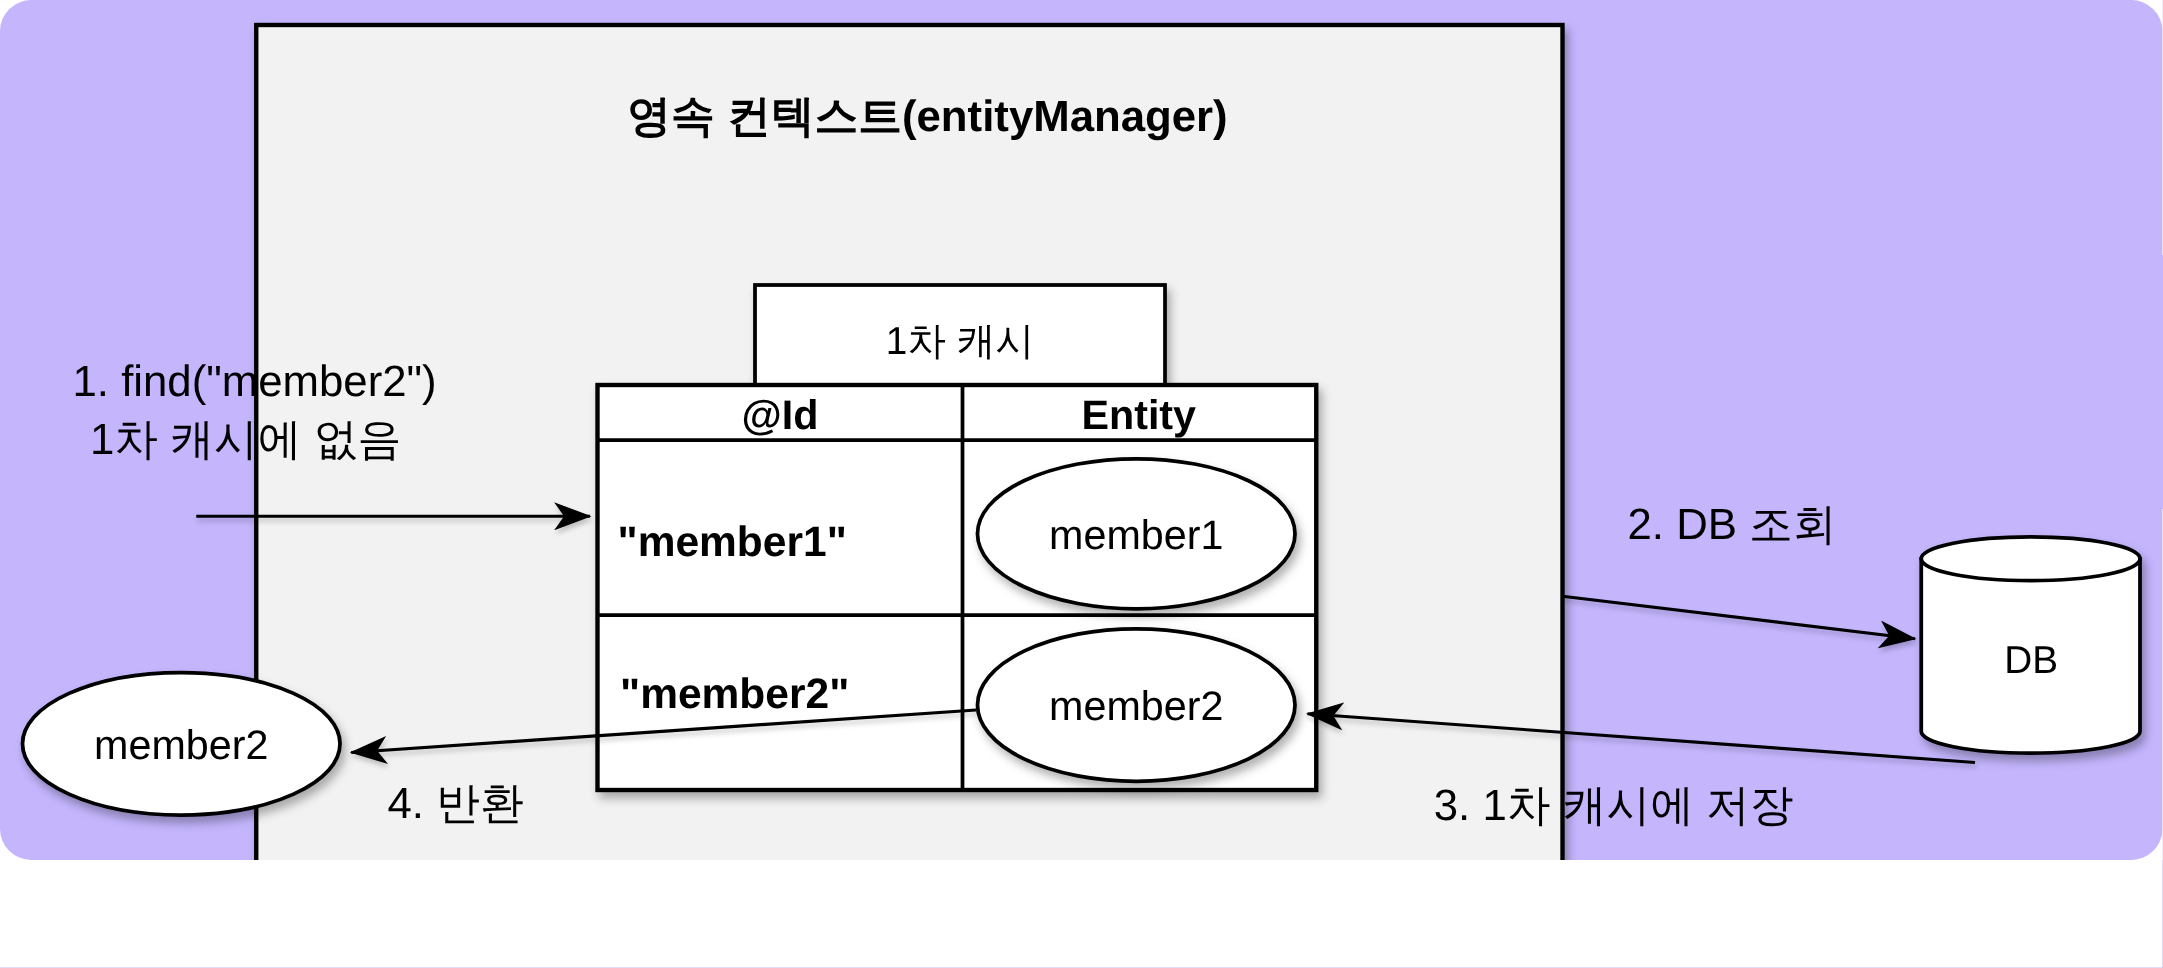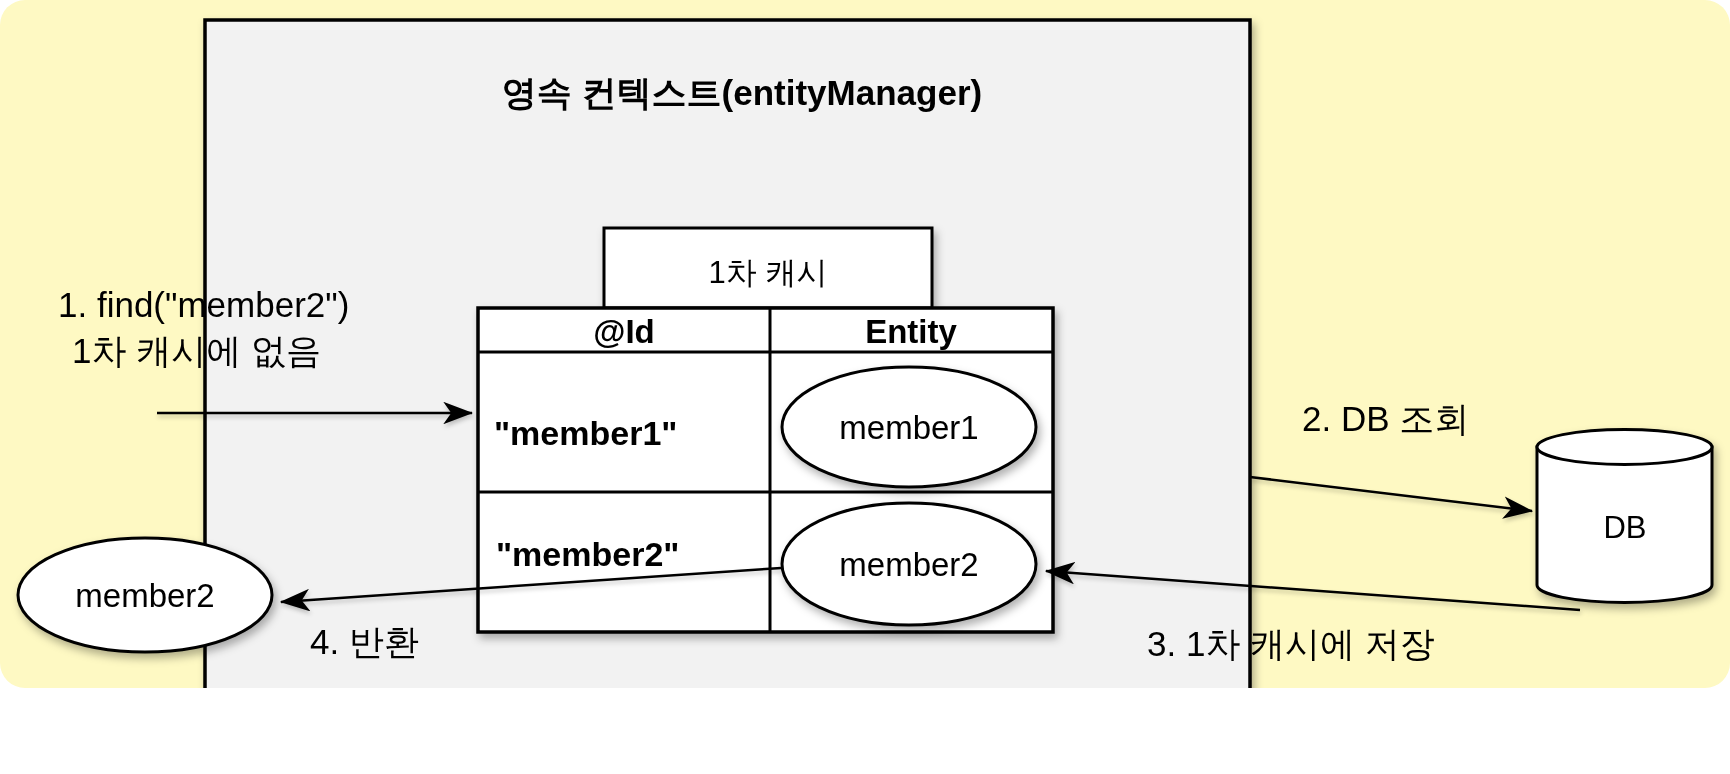--- a/index.html
+++ b/index.html
@@ -4,21 +4,21 @@
 <style>
   html, body {
     margin: 0;
     padding: 0;
     background: #ffffff;
   }
   .canvas {
     position: relative;
     width: 1730px;
     height: 688px;
-    background: #fef9c3;
+    background: #c4b5fd;
     overflow: hidden;
     border-radius: 25px;
   }
   svg text {
     font-family: "Liberation Sans", "DejaVu Sans", sans-serif;
     fill: #000000;
   }
   .t-title   { font-size: 35px; font-weight: bold; }
   .t-h       { font-size: 33px; font-weight: bold; }
   .t-cell    { font-size: 34px; font-weight: bold; }

